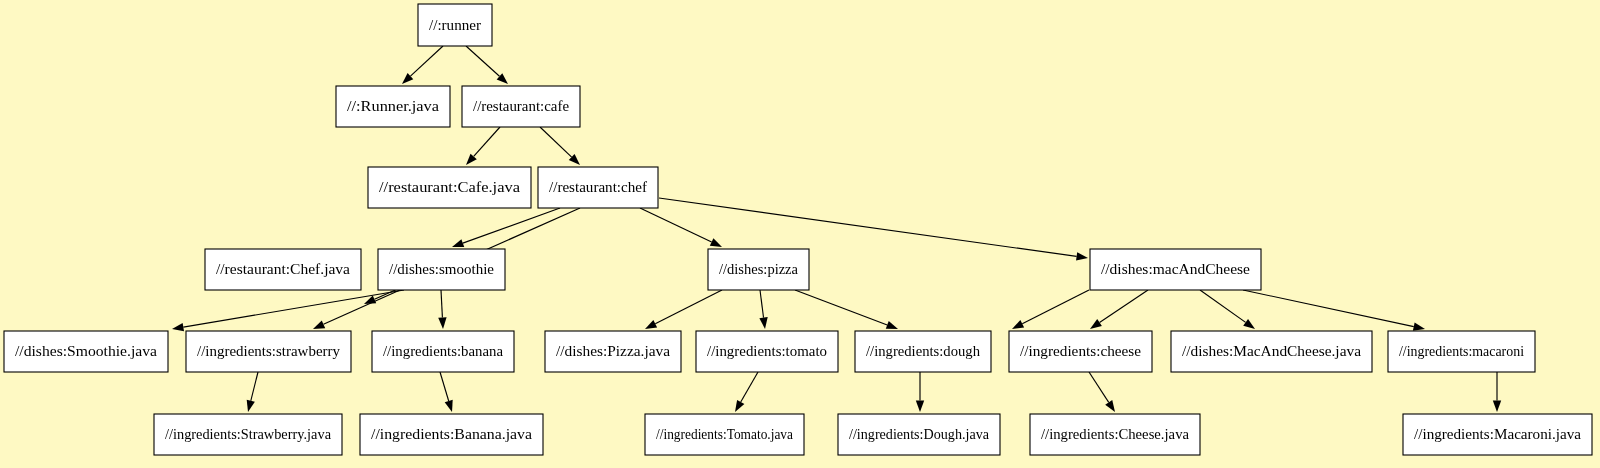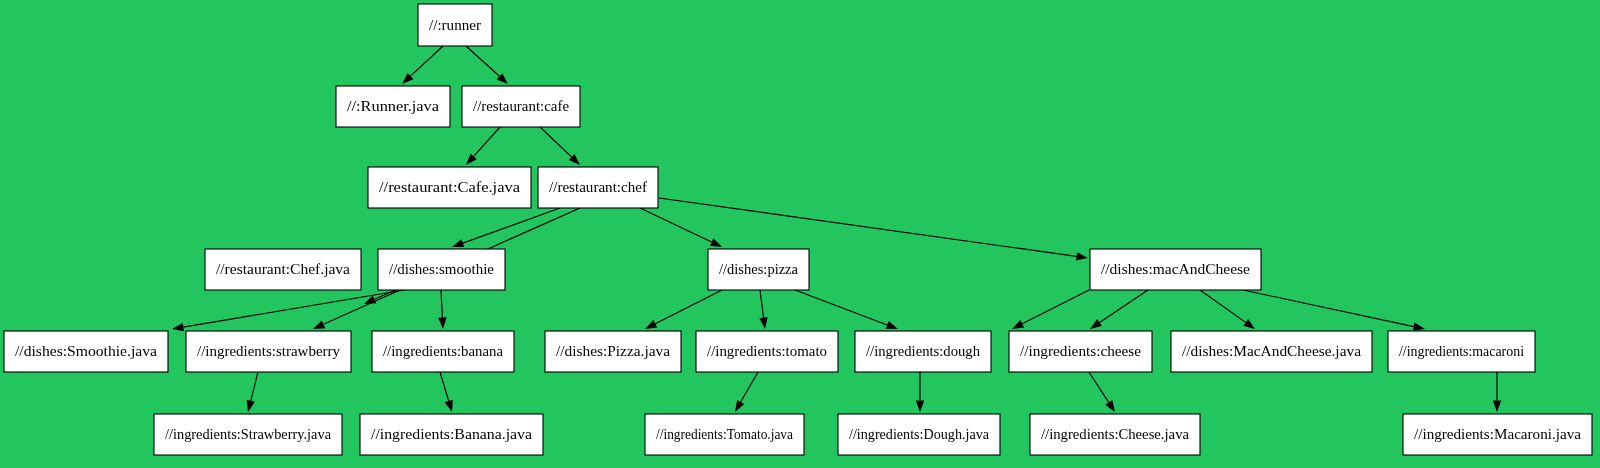--- a/index.html
+++ b/index.html
@@ -11,21 +11,21 @@
   body {
     width: 1600px;
     height: 468px;
     font-family: "Liberation Serif", "DejaVu Serif", serif;
     overflow: hidden;
   }
   #graph-root {
     position: relative;
     width: 1600px;
     height: 468px;
-    background: #22c55e;
+    background: #fef9c3;
   }
   svg#graph-canvas {
     display: block;
     width: 1600px;
     height: 468px;
   }
   .node-box {
     fill: #ffffff;
     stroke: #000000;
     stroke-width: 1.1;

